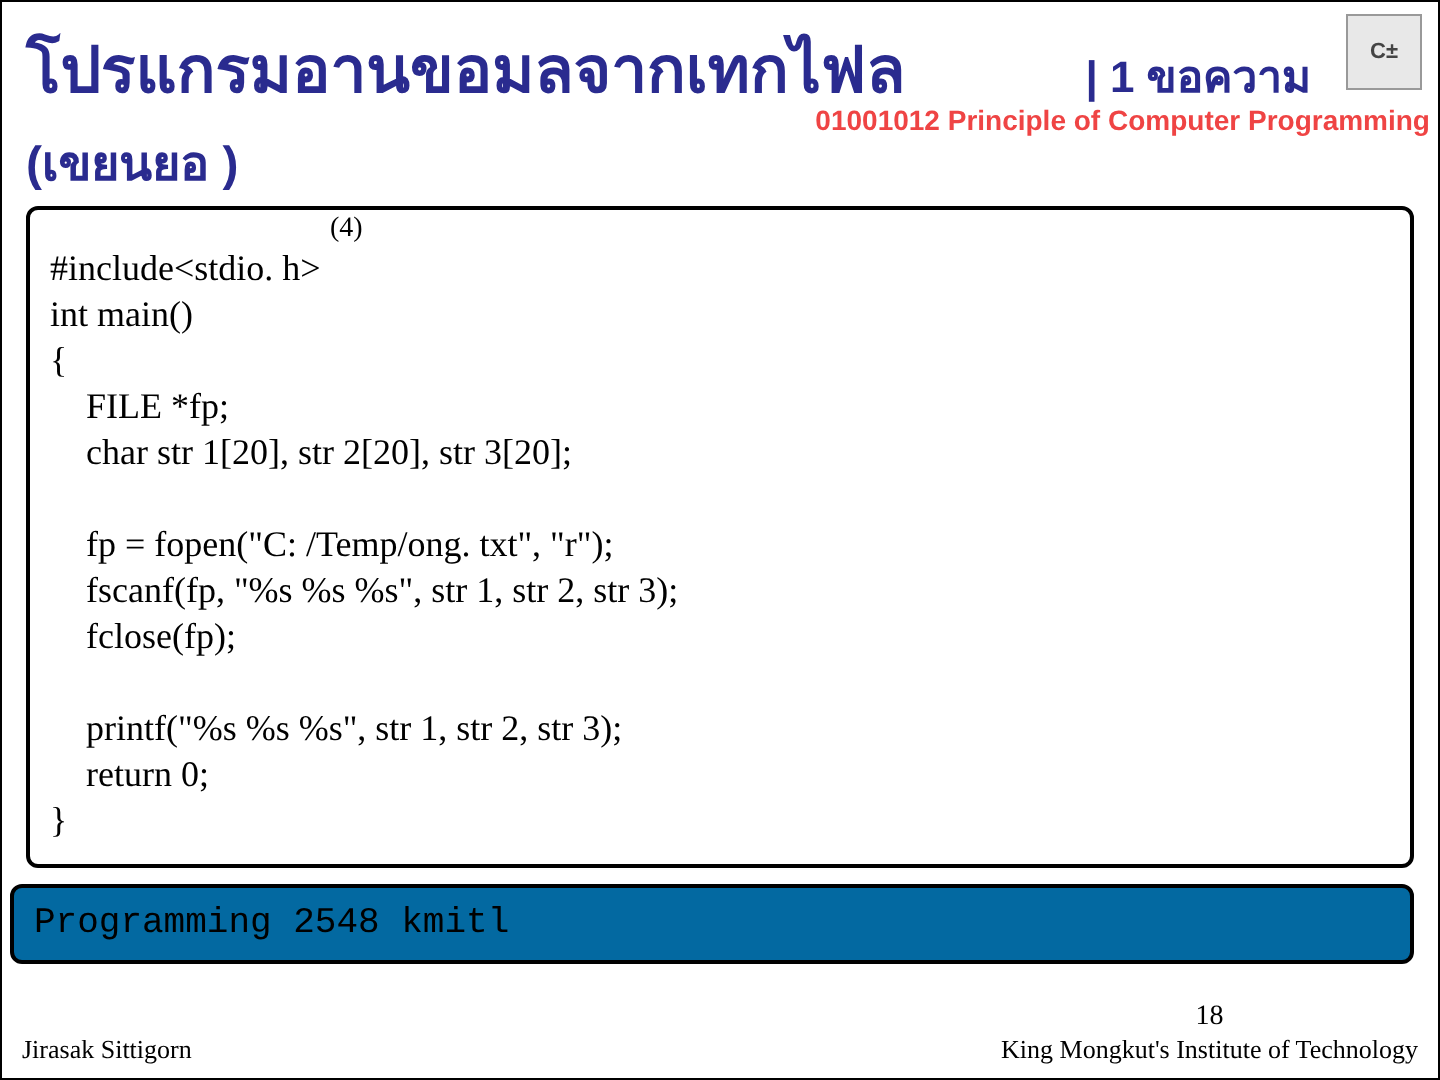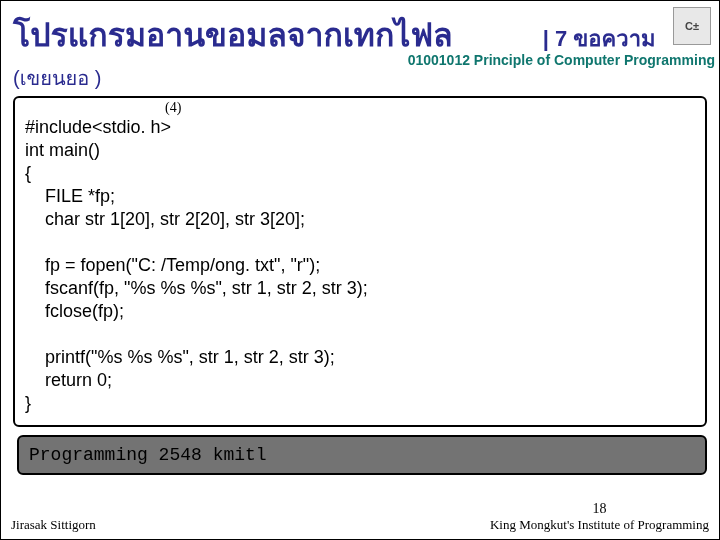--- a/index.html
+++ b/index.html
@@ -33,25 +33,25 @@
     font-size: 22px;
     margin-left: 90px;
   }
   .sub-row {
     display: flex;
     align-items: baseline;
     padding: 2px 12px 0 12px;
   }
   .sub-left {
     color: #2a2b8f;
-    font-weight: normal;
-    font-size: 20px;
+    font-weight: bold;
+    font-size: 24px;
   }
   .course {
-    color: #0f766e;
+    color: #ef4444;
     font-weight: bold;
     font-size: 14px;
     position: absolute;
     right: 4px;
     top: 51px;
   }
   .badge {
     position: absolute;
     top: 6px;
     right: 8px;
@@ -75,34 +75,34 @@
     position: relative;
   }
   .box-num {
     font-family: "Times New Roman", serif;
     font-size: 14px;
     position: absolute;
     top: 2px;
     left: 150px;
   }
   .code {
-    font-family: Liberation Sans, sans-serif;
+    font-family: Liberation Serif, serif;
     font-size: 18px;
     white-space: pre;
     line-height: 1.28;
     margin-top: 14px;
   }
   .output-box {
-    margin: 6px 12px 0 16px;
+    margin: 6px 12px 0 4px;
     border: 2px solid #000;
     border-radius: 6px;
     padding: 8px 10px;
     font-family: "Courier New", monospace;
     font-size: 18px;
-    background: #737373;
+    background: #0369a1;
   }
   .footer {
     position: absolute;
     bottom: 6px;
     left: 0;
     width: 100%;
     padding: 0 10px;
     display: flex;
     justify-content: space-between;
     align-items: flex-end;
@@ -124,21 +124,21 @@
 </style>
 </head>
 <body>
 
 <div class="slide">
 
   <div class="badge">C±</div>
 
   <div class="title-row">
     <div class="title-main">โปรแกรมอานขอมลจากเทกไฟล</div>
-    <div class="title-right">| 7 ขอความ</div>
+    <div class="title-right">| 1 ขอความ</div>
   </div>
 
   <div class="sub-row">
     <div class="sub-left">(เขยนยอ    )</div>
   </div>
   <div class="course">01001012 Principle of Computer Programming</div>
 
   <div class="code-box">
     <div class="box-num">(4)</div>
     <div class="code">#include&lt;stdio. h&gt;
@@ -159,17 +159,17 @@
   <div class="output-box">
     <span>Programming 2548 kmitl</span>
   </div>
 
   <div class="footer">
     <div class="footer-left">
       <div>Jirasak Sittigorn</div>
     </div>
     <div class="footer-right">
       <div class="page-num">18</div>
-      <div>King Mongkut's Institute of Programming</div>
+      <div>King Mongkut's Institute of Technology</div>
     </div>
   </div>
 
 </div>
 
 </body></html>

